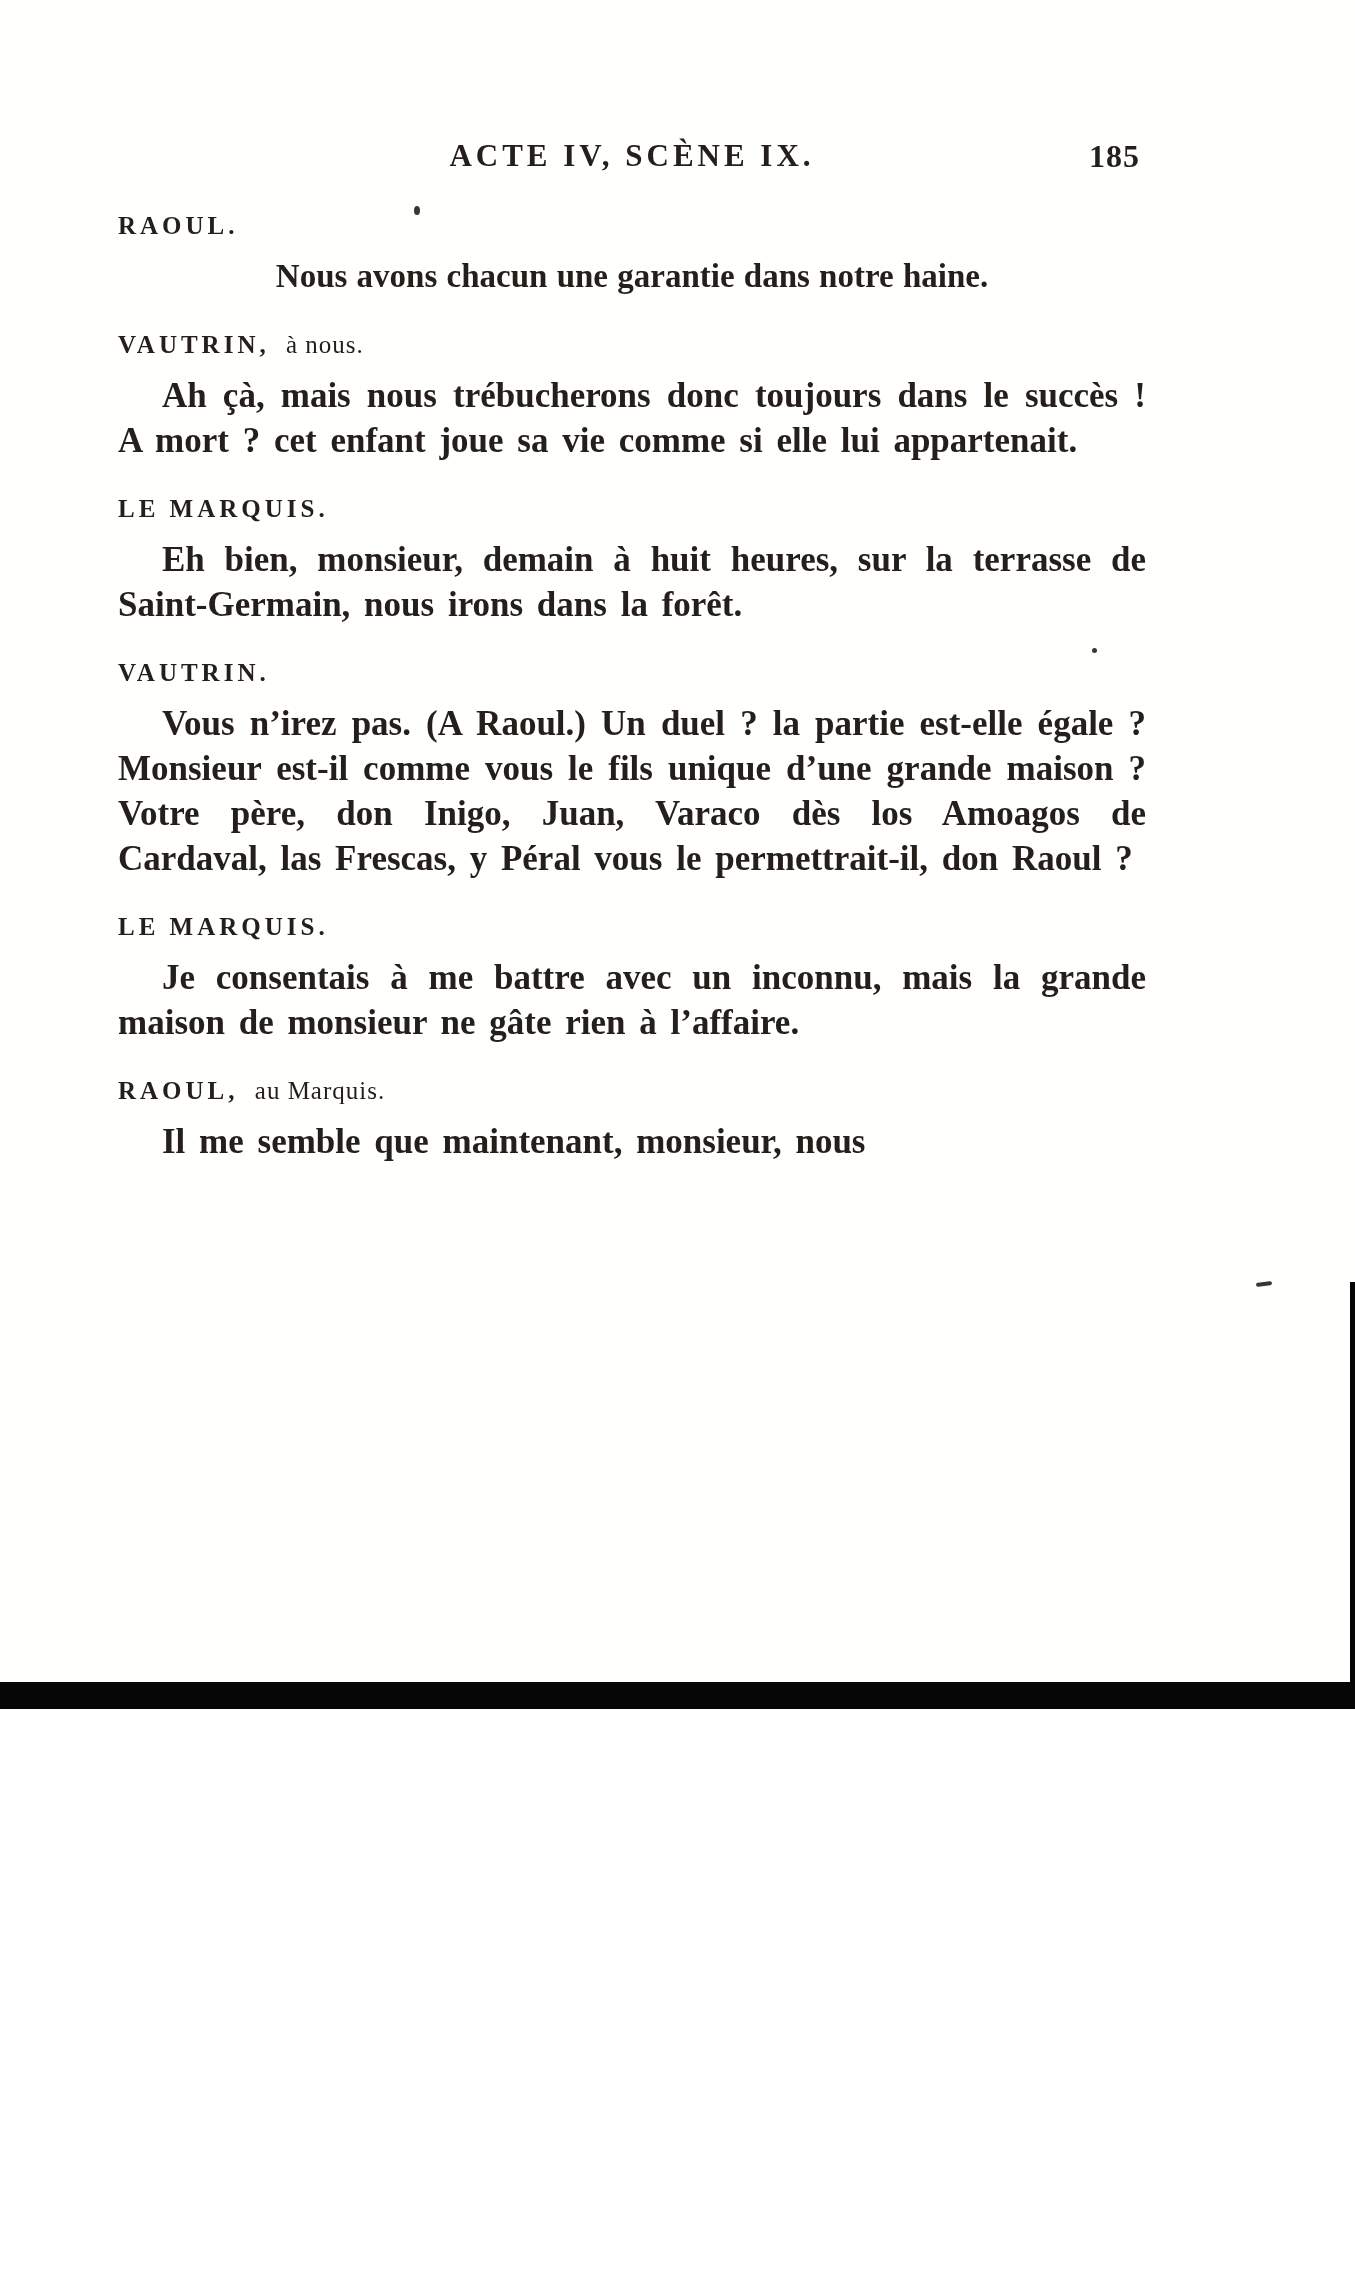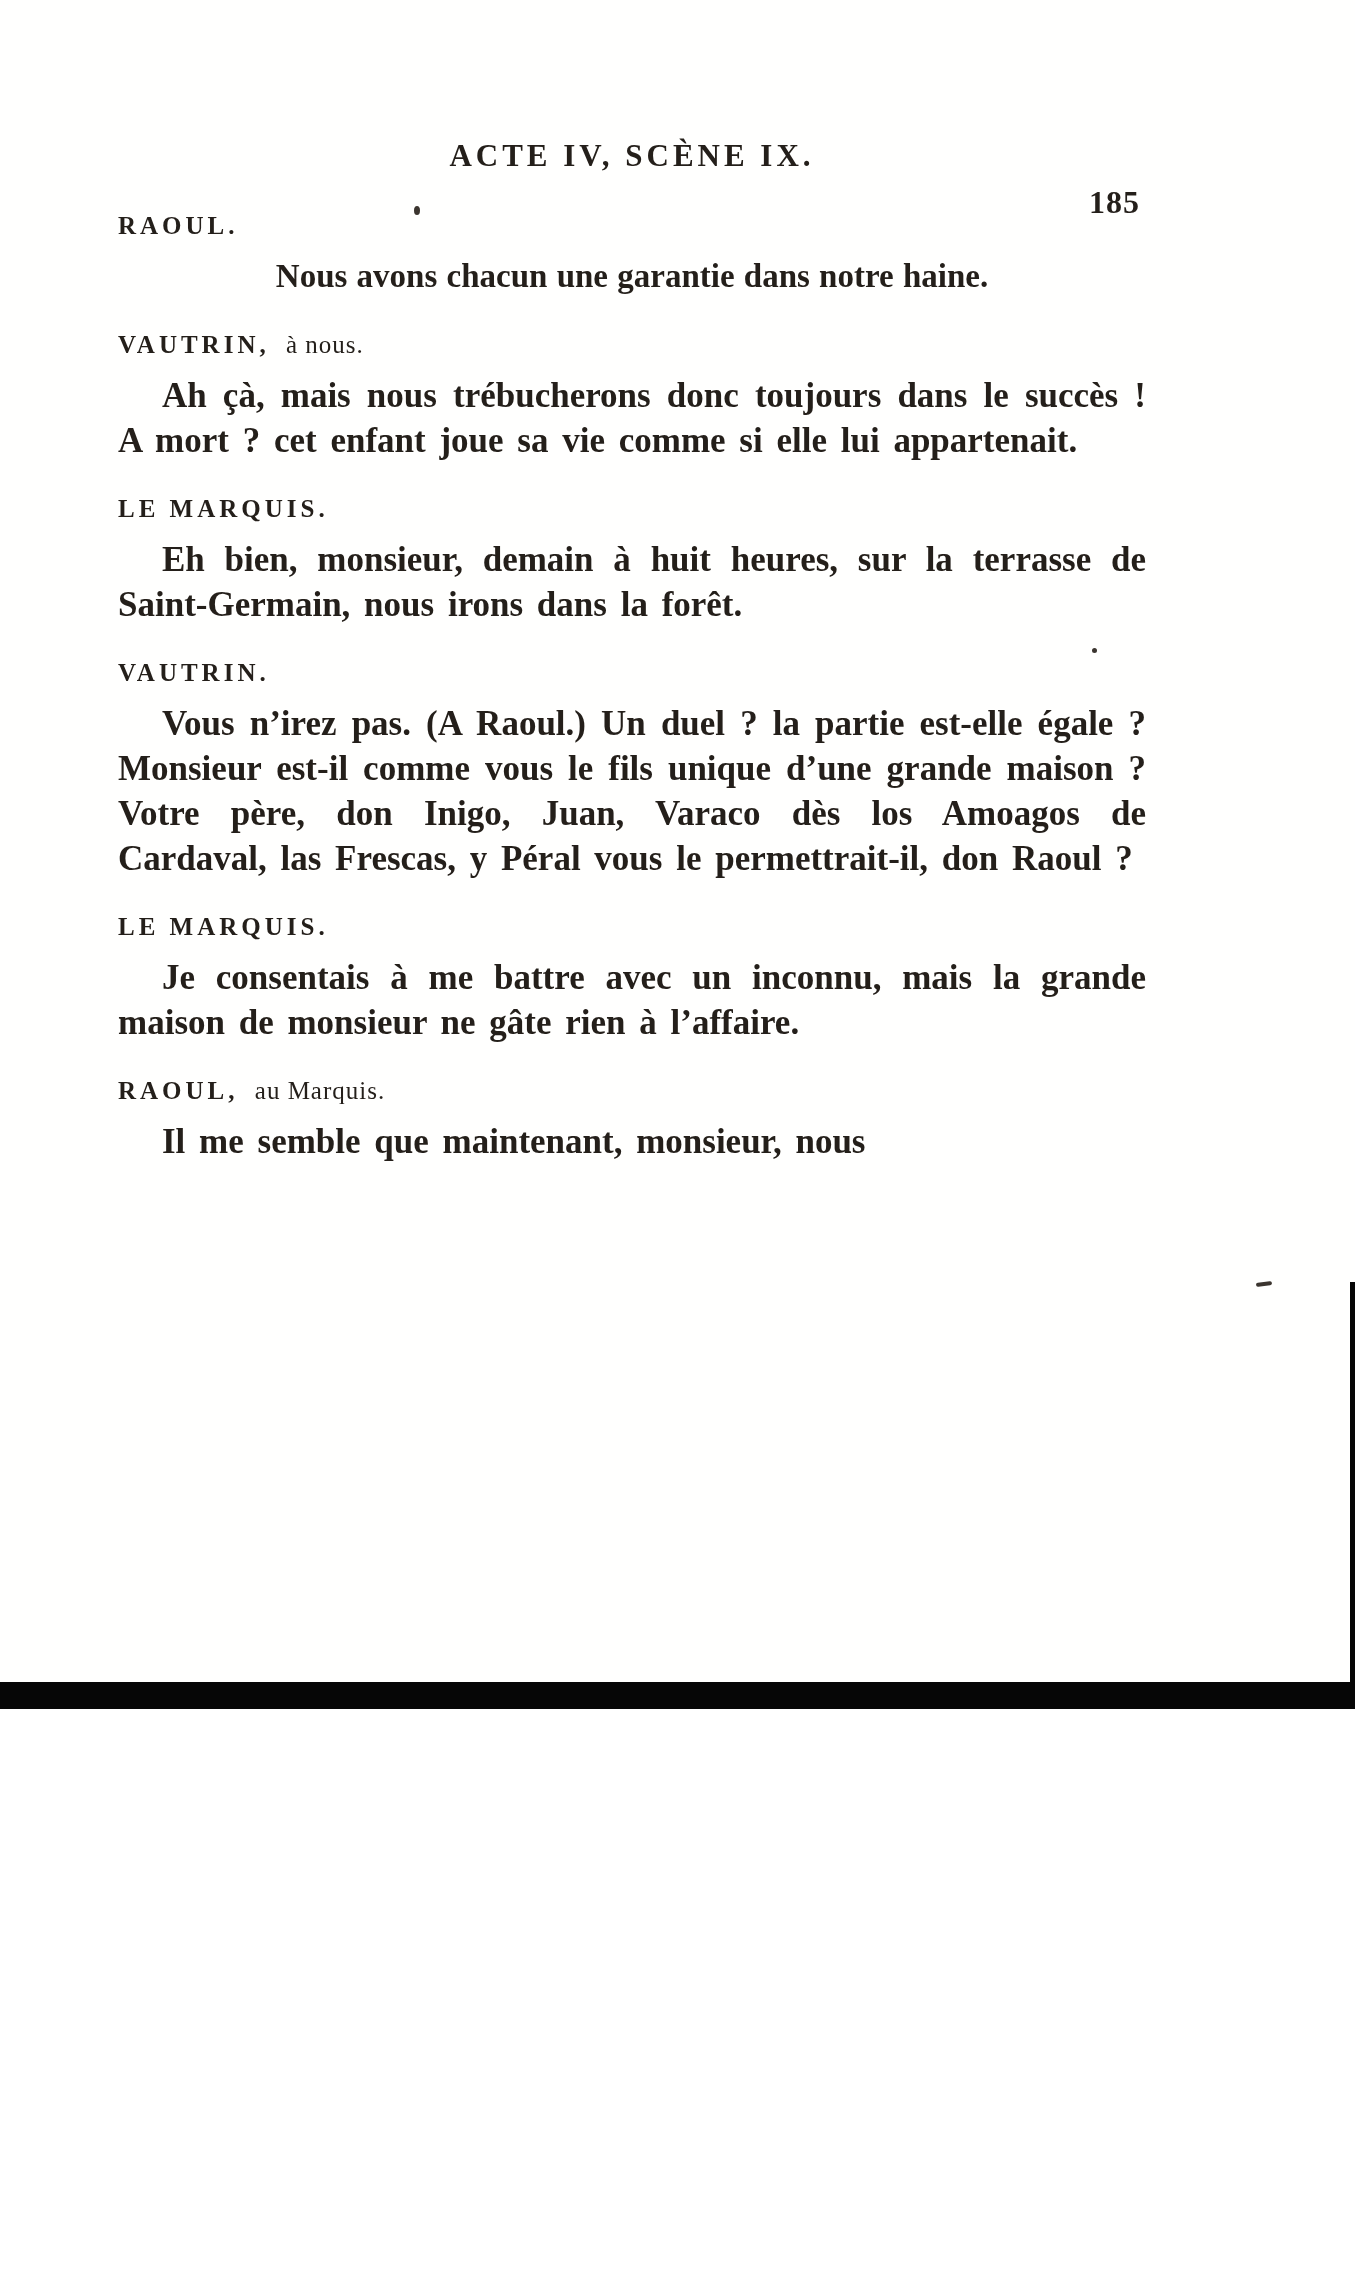--- a/index.html
+++ b/index.html
@@ -32,21 +32,20 @@
     letter-spacing:4px;
     white-space:nowrap;
   }
   .page-number{
     position:absolute;
     right:6px;
     top:0;
     font-size:32px;
     font-weight:700;
     letter-spacing:1px;
-    margin-top:46px;
   }
   .speaker{
     text-align:left;
     font-size:25px;
     font-weight:700;
     letter-spacing:4px;
     margin:32px 0 14px 0;
   }
   .sp-note{
     font-weight:400;

